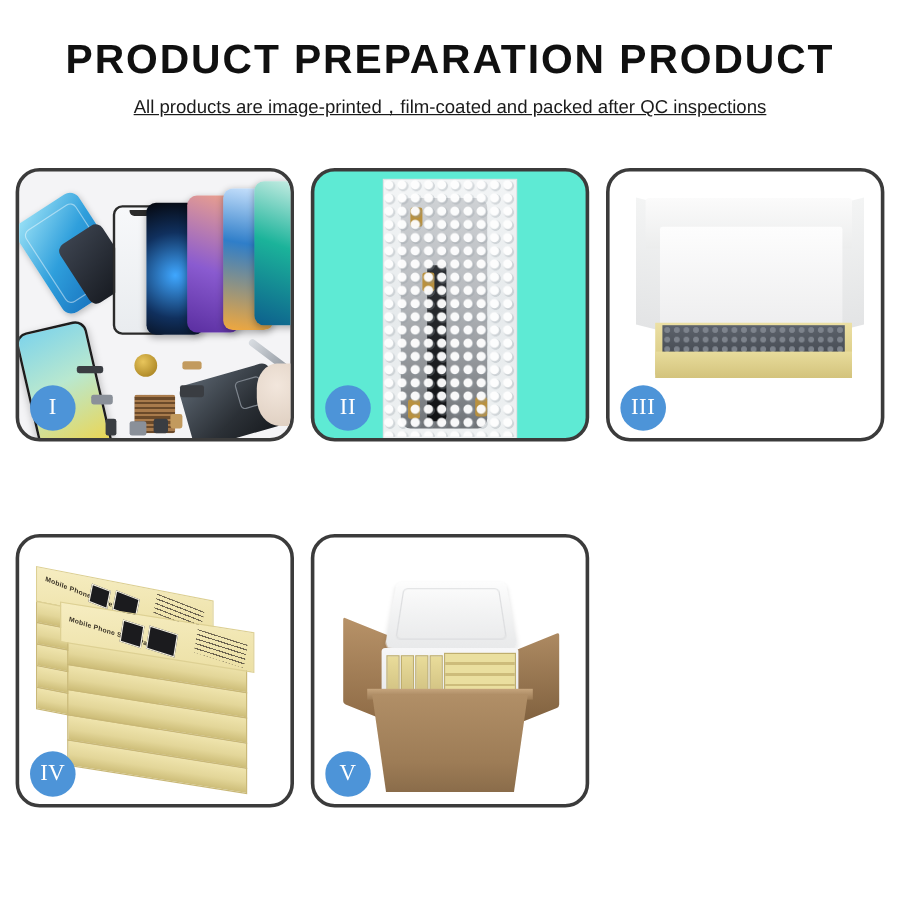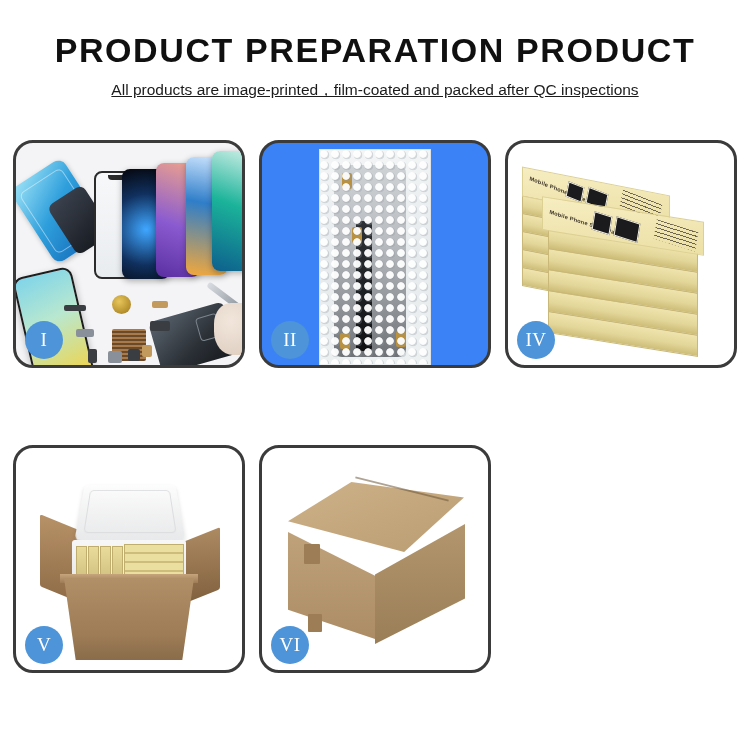--- a/index.html
+++ b/index.html
@@ -166,21 +166,21 @@
     background: linear-gradient(90deg,#d9dde2,#8e959d);
     border-radius:3px; transform: rotate(37deg);
   }
   .p1 .hand {
     position:absolute; left:198px; top:160px; width:42px; height:52px;
     background: radial-gradient(circle at 40% 35%, #f2e6dc, #dcccbd);
     border-radius: 40% 30% 35% 45%;
   }
 
   
-  .p2 { background: #3b82f6; }
+  .p2 { background: #5eead4; }
   .p2 .bag {
     position:absolute; left:57px; top:6px; width:110px; height:215px;
     background: linear-gradient(175deg,#f3f5f6 0%, #e6eaec 50%, #eef1f2 100%);
     border: 1px solid #dfe3e5;
   }
   .p2 .part {
     position:absolute; left:72px; top:22px; width:72px; height:192px;
     background: linear-gradient(180deg, #cfd2d5 0%, #b9bcc0 40%, #6f7377 100%);
     border-radius: 8px;
   }
@@ -386,20 +386,33 @@
       <div class="conn" style="left:80px;top:30px;"></div>
       <div class="conn" style="left:90px;top:84px;"></div>
       <div class="conn" style="left:78px;top:190px;"></div>
       <div class="conn" style="left:134px;top:188px;"></div>
       <div class="bubbles"></div>
     </div>
     <div class="badge">II</div>
 
   </div>
 
+  <div class="panel p3">
+    <div class="panel-photo">
+      <div class="lid-l"></div>
+      <div class="lid-r"></div>
+      <div class="lid"></div>
+      <div class="foam"></div>
+      <div class="tray"></div>
+      <div class="parts"></div>
+      <div class="tray-front"></div>
+    </div>
+    <div class="badge">III</div>
+
+  </div>
 
   <div class="panel p4">
     <div class="panel-photo stack">
 
       <div class="box" style="left:14px;top:62px;width:100px;height:17px;transform:skewY(11deg);"></div>
       <div class="box" style="left:14px;top:80px;width:100px;height:17px;transform:skewY(11deg);"></div>
       <div class="box" style="left:14px;top:98px;width:100px;height:17px;transform:skewY(11deg);"></div>
       <div class="box" style="left:14px;top:116px;width:100px;height:17px;transform:skewY(11deg);"></div>
       <div class="box" style="left:14px;top:134px;width:100px;height:17px;transform:skewY(11deg);"></div>
 
@@ -438,26 +451,14 @@
       <div class="gbox" style="left:84px;"></div>
       <div class="gbox" style="left:96px;"></div>
       <div class="gflat"></div>
       <div class="rim"></div>
       <div class="carton"></div>
     </div>
     <div class="badge">V</div>
 
   </div>
 
-  <div class="panel p6">
-    <div class="panel-photo">
-      <div class="topface"></div>
-      <div class="leftface"></div>
-      <div class="rightface"></div>
-      <div class="seam"></div>
-      <div class="tape" style="left:42px;top:96px;width:16px;height:20px;"></div>
-      <div class="tape" style="left:46px;top:166px;width:14px;height:18px;"></div>
-    </div>
-    <div class="badge">VI</div>
-
-  </div>
 
 </div>
 
 </body></html>

